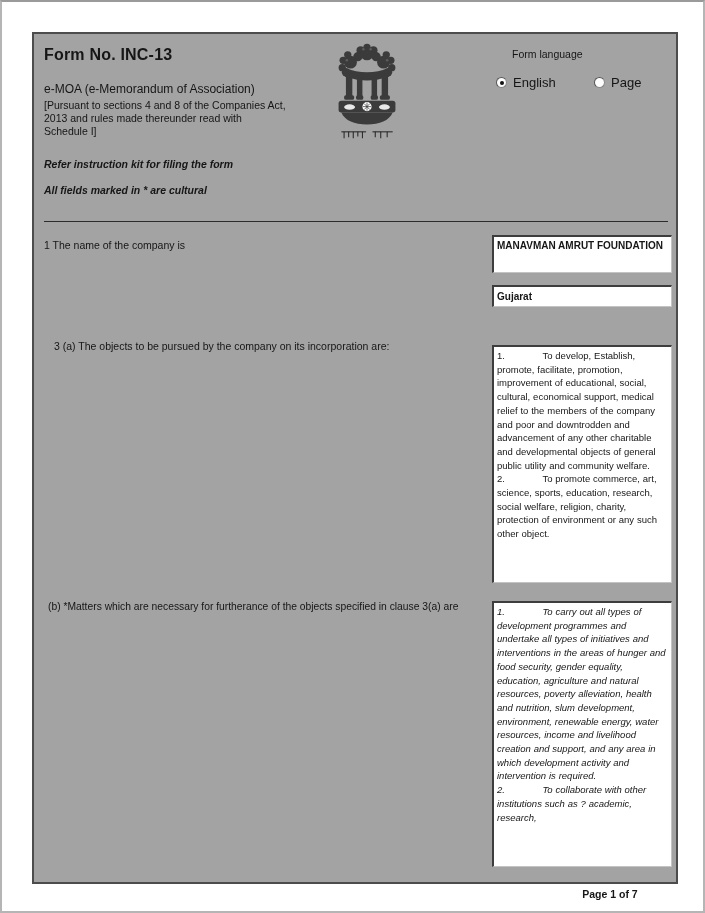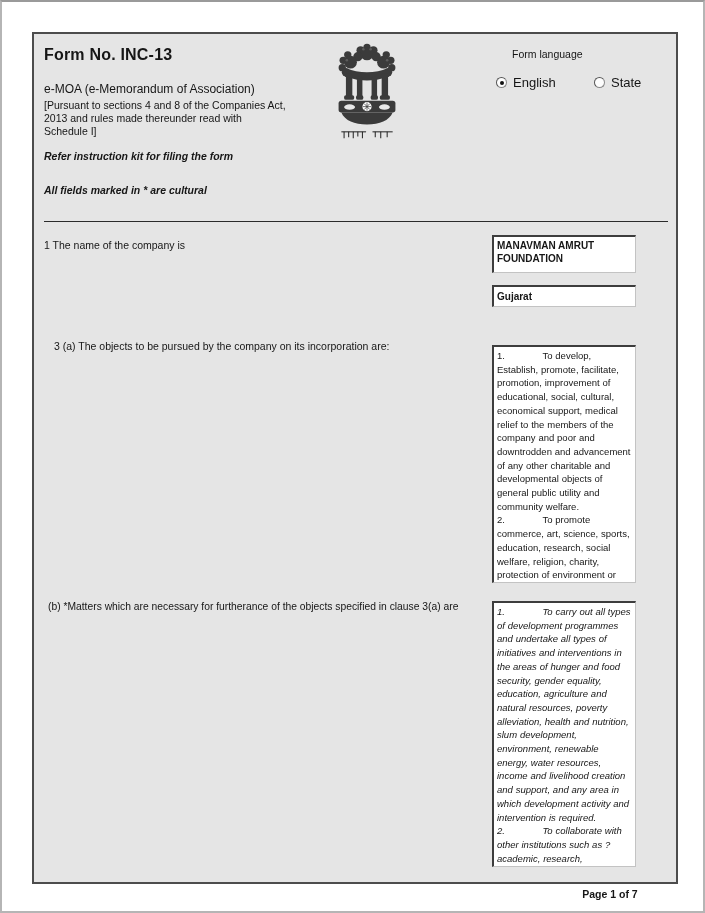--- a/index.html
+++ b/index.html
@@ -6,37 +6,37 @@
   html, body { width: 705px; height: 913px; background: #fff; }
   body { font-family: "Liberation Sans", sans-serif; color: #161616; position: relative; overflow: hidden; }
 
   .page {
     position: absolute; left: 0; top: 0; width: 705px; height: 913px;
     background: #fff; border: 2px solid #b5b5b5; border-top-color: #9a9a9a;
   }
 
   .form-box {
     position: absolute; left: 30px; top: 30px; width: 646px; height: 852px;
-    border: 2px solid #4c4c4c; background: #e5e5e5;
+    border: 2px solid #4c4c4c; background: #a3a3a3;
   }
 
   .form-title {
     position: absolute; left: 10px; top: 12px;
     font-size: 16px; font-weight: 700; letter-spacing: 0.2px;
   }
   .emoa-title {
     position: absolute; left: 10px; top: 48px;
     font-size: 12px; font-weight: 400;
   }
   .pursuant {
     position: absolute; left: 10px; top: 65px; width: 280px;
     font-size: 10.5px; line-height: 13px; white-space: pre-line;
   }
   .note { position: absolute; left: 10px; font-size: 10.5px; font-weight: 700; font-style: italic; }
-  .note-instruction { top: 116px; }
+  .note-instruction { top: 124px; }
   .note-mandatory { top: 150px; }
 
   .emblem { position: absolute; left: 300px; top: 6px; width: 66px; height: 106px; }
 
   .lang-label { position: absolute; left: 478px; top: 14px; font-size: 10.5px; }
   .radio-row { position: absolute; top: 41px; font-size: 13px; }
   .radio-english { left: 462px; }
   .radio-hindi { left: 560px; }
   .radio-row { display: flex; align-items: center; gap: 6px; }
   .radio-circle {
@@ -51,21 +51,21 @@
 
   .divider { position: absolute; left: 10px; top: 187px; width: 624px; height: 0; border-top: 1.5px solid #2b2b2b; }
 
   .q-label { position: absolute; font-size: 10.5px; white-space: nowrap; text-align: center; }
   .q1 { left: 10px; top: 205px; }
   .q2 { left: 10px; top: 253px; }
   .q3a { left: 20px; top: 306px; }
   .q3b { left: 14px; top: 567px; font-size: 10.3px; }
 
   .field-box {
-    position: absolute; left: 458px; width: 144px; background: #fff;
+    position: absolute; left: 458px; width: 180px; background: #fff;
     border: 1px solid #c3c3c3;
     border-top: 2px solid #3d3d3d; border-left: 2px solid #3d3d3d;
     padding: 2px 3px; overflow: hidden;
   }
   .box-name   { top: 201px; height: 38px; font-size: 10px; font-weight: 700; line-height: 13px; }
   .box-state  { top: 251px; height: 22px; font-size: 10px; font-weight: 700; line-height: 15px; }
   .box-objects    { top: 311px; height: 238px; }
   .box-furtherance{ top: 567px; height: 266px; font-style: italic; }
   .textarea-content {
     font-size: 9.5px; line-height: 13.7px;
@@ -147,21 +147,21 @@
     </div>
 
     <div class="lang-label">Form language</div>
 
     <div class="radio-row radio-english">
       <span class="radio-circle checked"></span>
       <span>English</span>
     </div>
     <div class="radio-row radio-hindi">
       <span class="radio-circle"></span>
-      <span>State</span>
+      <span>Page</span>
     </div>
 
     <div class="emoa-title">e-MOA (e-Memorandum of Association)</div>
     <div class="pursuant">[Pursuant to sections 4 and 8 of the Companies Act,
 2013 and rules made thereunder read with
  Schedule I]</div>
     <div class="note note-instruction">Refer instruction kit for filing the form</div>
     <div class="note note-mandatory">All fields marked in * are cultural</div>
 
     <div class="divider"></div>

